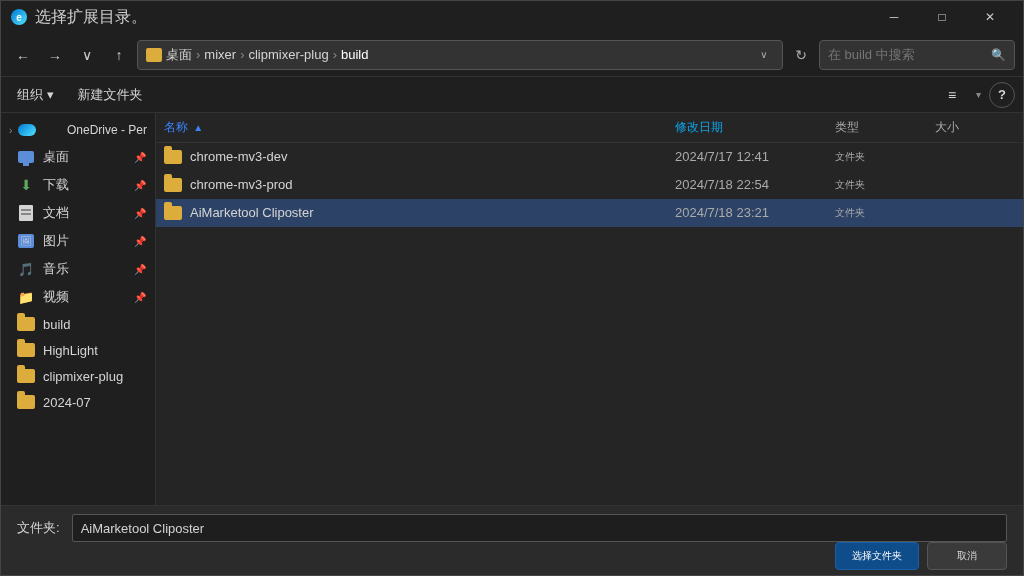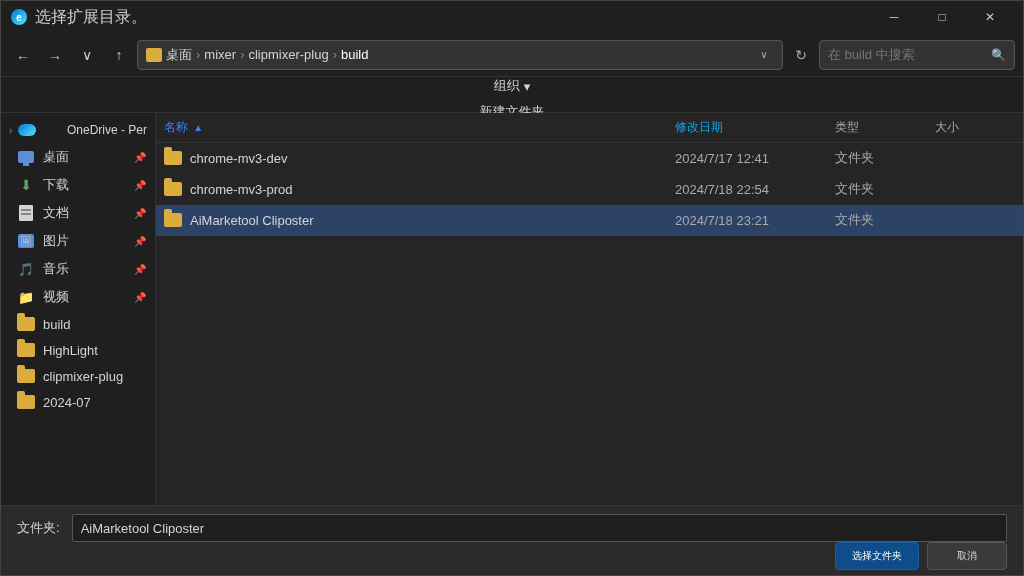--- a/index.html
+++ b/index.html
@@ -165,21 +165,20 @@
     
     .toolbar2 {
       height: 36px;
       background: #1f1f1f;
       display: flex;
       align-items: center;
       padding: 0 8px;
       gap: 8px;
       flex-shrink: 0;
       border-bottom: 1px solid #333;
-      flex-direction: column;
     }
     .toolbar2-btn {
       height: 26px;
       background: transparent;
       border: none;
       color: #d4d4d4;
       cursor: pointer;
       display: flex;
       align-items: center;
       gap: 4px;
@@ -335,21 +334,21 @@
       border-bottom: 1px solid transparent;
     }
     .file-row.selected { background: #2c4266; }
 
     .file-row-icon {
       margin-right: 8px;
       flex-shrink: 0;
     }
     .file-name { flex: 1; font-size: 13px; color: #d4d4d4; min-width: 0; }
     .file-date { width: 160px; font-size: 13px; color: #aaa; }
-    .file-type { width: 100px; font-size: 13px; color: #aaa; }
+    .file-type { width: 100px; font-size: 10px; color: #aaa; }
     .file-size { width: 80px; font-size: 13px; color: #aaa; }
 
     
     .bottom-bar {
       height: 70px;
       background: #2b2b2b;
       border-top: 1px solid #333;
       display: flex;
       flex-direction: column;
       justify-content: space-around;

